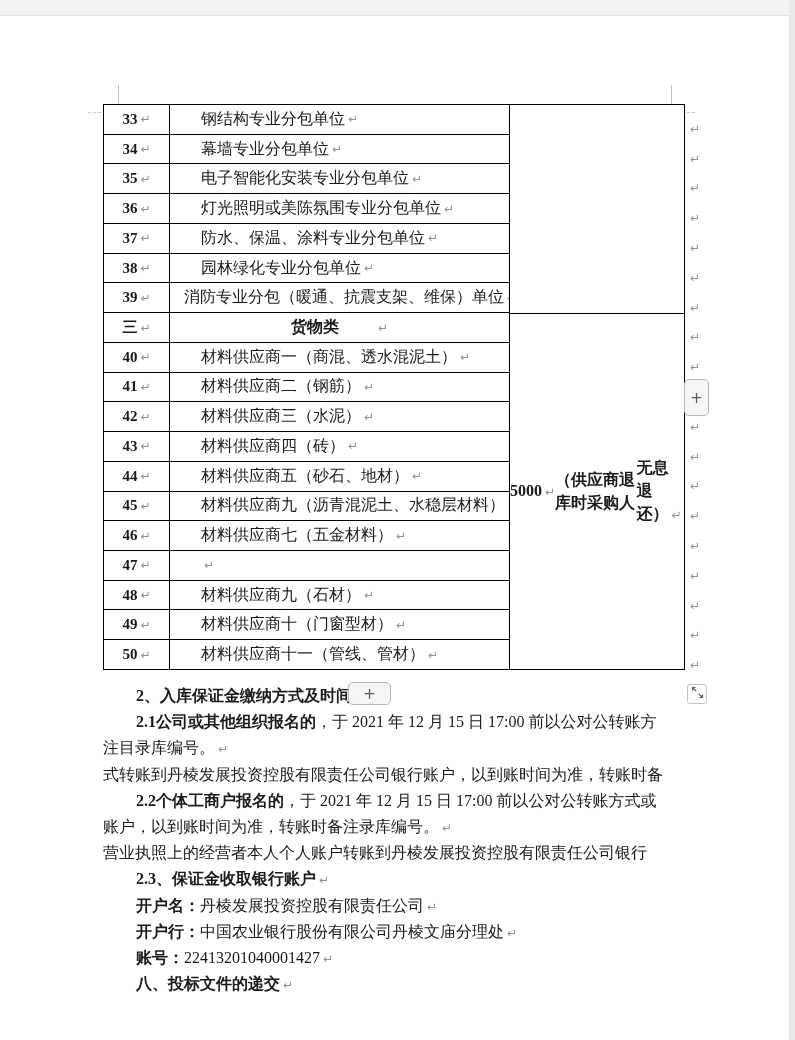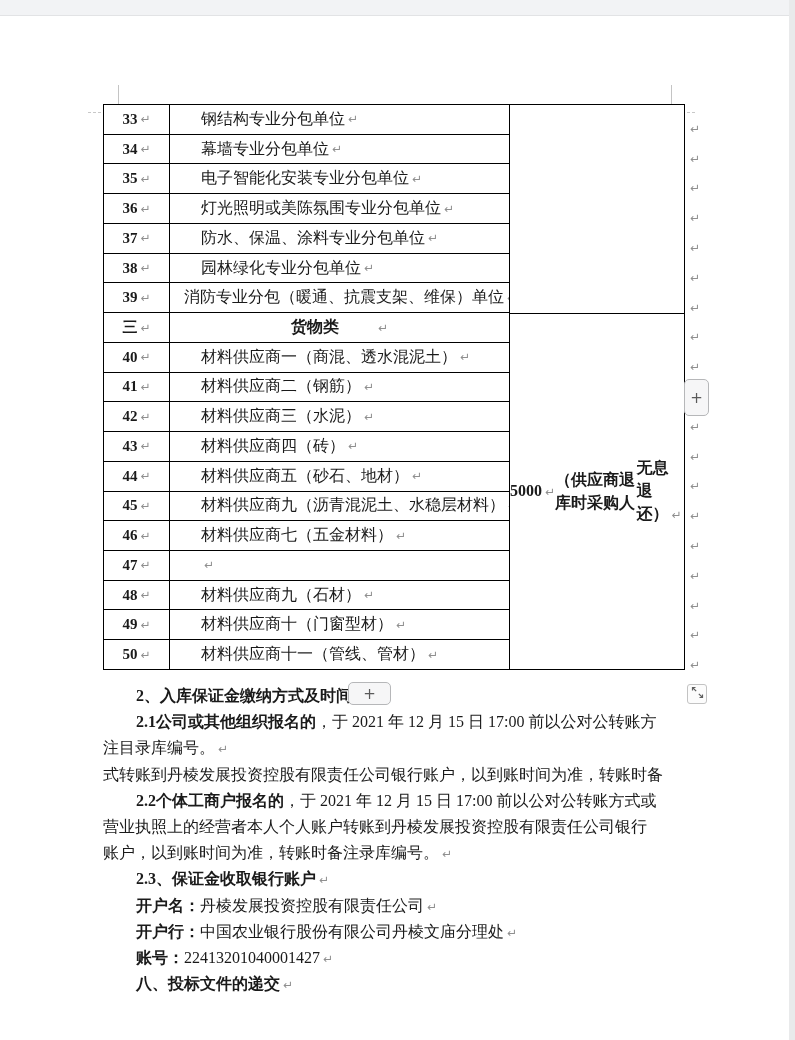--- a/index.html
+++ b/index.html
@@ -315,22 +315,22 @@
       <span class="mark">↵</span>
     </div>
   </div>
 
 <div class="paras" id="paras">
     <div class="p-line indent"><span class="b">2、入库保证金缴纳方式及时间：</span></div>
     <div class="p-line indent"><span class="b">2.1公司或其他组织报名的</span><span>，于 2021 年 12 月 15 日 17:00 前以公对公转账方</span></div>
     <div class="p-line"><span>注目录库编号。</span><span class="mark">↵</span></div>
     <div class="p-line"><span>式转账到丹棱发展投资控股有限责任公司银行账户，以到账时间为准，转账时备</span></div>
     <div class="p-line indent"><span class="b">2.2个体工商户报名的</span><span>，于 2021 年 12 月 15 日 17:00 前以公对公转账方式或</span></div>
+    <div class="p-line"><span>账户，以到账时间为准，转账时备注录库编号。</span><span class="mark">↵</span></div>
     <div class="p-line"><span>营业执照上的经营者本人个人账户转账到丹棱发展投资控股有限责任公司银行</span></div>
-    <div class="p-line"><span>账户，以到账时间为准，转账时备注录库编号。</span><span class="mark">↵</span></div>
     <div class="p-line indent"><span class="b">2.3、保证金收取银行账户</span><span class="mark">↵</span></div>
     <div class="p-line indent"><span class="b">开户名：</span><span>丹棱发展投资控股有限责任公司</span><span class="mark">↵</span></div>
     <div class="p-line indent"><span class="b">开户行：</span><span>中国农业银行股份有限公司丹棱文庙分理处</span><span class="mark">↵</span></div>
     <div class="p-line indent"><span class="b">账号：</span><span>22413201040001427</span><span class="mark">↵</span></div>
     <div class="p-line indent"><span class="b">八、投标文件的递交</span><span class="mark">↵</span></div>
   </div>
 
 <div class="add-btn add-col">
   <span>+</span>
 </div>

